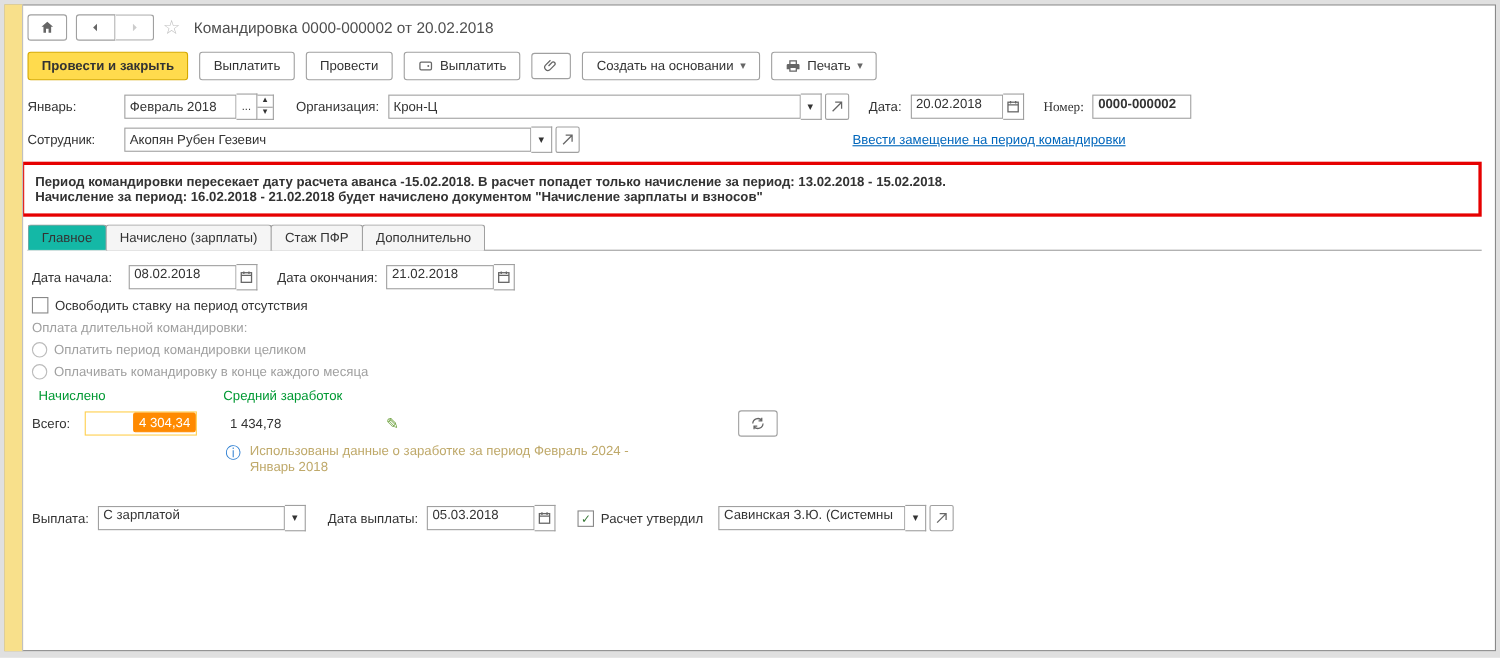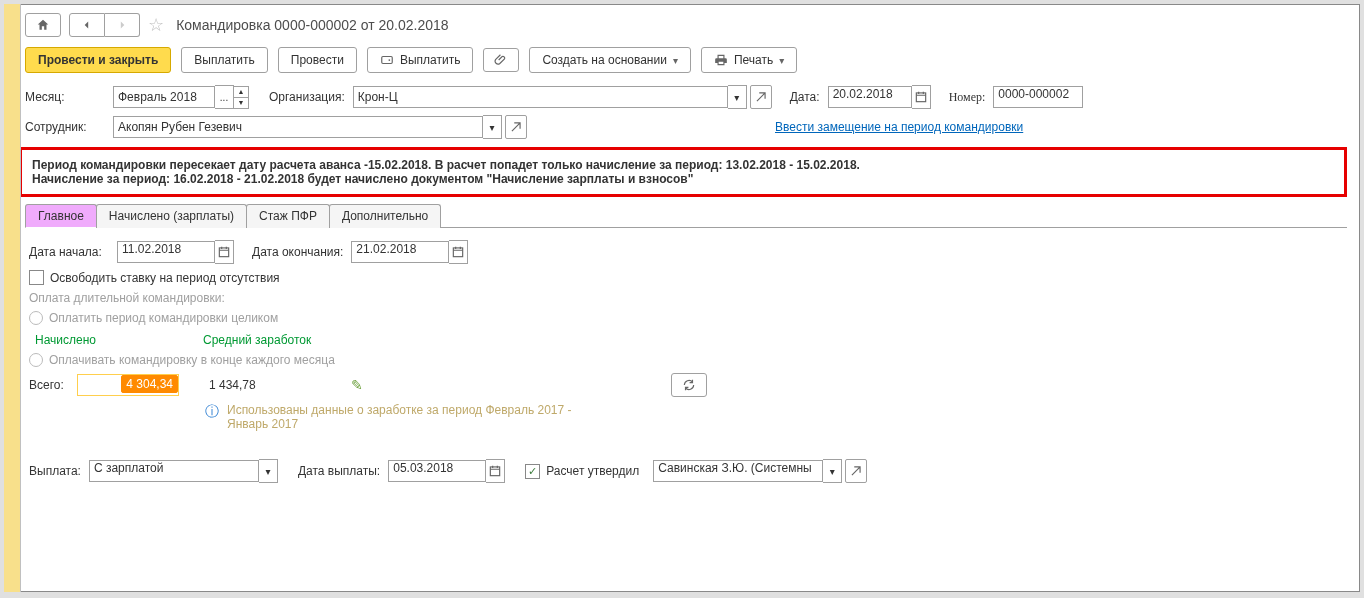--- a/index.html
+++ b/index.html
@@ -16,21 +16,21 @@
   .row { display:flex; align-items:center; gap:8px; margin-bottom:6px;}
   .label { color:#333; }
   .field { display:inline-flex; align-items:center;}
   .input { border:1px solid #a0a0a0; height:20px; padding:0 4px; background:#fff; font-size:12px;}
   .select-btn { border:1px solid #a0a0a0; border-left:none; width:18px; height:22px; background:#fff; display:inline-flex; align-items:center; justify-content:center; font-size:10px; cursor:pointer;}
   .ext-btn { border:1px solid #a0a0a0; margin-left:3px; width:20px; height:22px; background:#fff; border-radius:2px; display:inline-flex; align-items:center; justify-content:center; cursor:pointer;}
   .link { color:#0066bb; text-decoration:underline; cursor:pointer;}
   .warning-box { border:3px solid #e60000; padding:8px 10px; margin:8px 0 6px -6px; color:#333; font-weight:bold; width:1328px; box-sizing:border-box;}
   .tabs { display:flex; border-bottom:1px solid #a0a0a0; margin-top:4px;}
   .tab { border:1px solid #a0a0a0; border-bottom:none; background:#f5f5f5; padding:4px 12px; margin-right:-1px; cursor:pointer; position:relative; top:1px; border-radius:3px 3px 0 0;}
-  .tab.active { background:#f0abfc; border-bottom:1px solid #fff;}
+  .tab.active { background:#14b8a6; border-bottom:1px solid #fff;}
   .tab-body { padding:12px 4px;}
   .checkbox { display:inline-flex; align-items:center; gap:6px; cursor:pointer;}
   .checkbox-box { width:13px; height:13px; border:1px solid #888; display:inline-flex; align-items:center; justify-content:center; font-size:11px; color:#3a7a3a;}
   .radio { display:inline-flex; align-items:center; gap:6px; color:#a0a0a0; cursor:default;}
   .radio-circ { width:12px; height:12px; border:1px solid #bbb; border-radius:50%;}
   .disabled-text { color:#a0a0a0;}
   .green-head { color:#009933;}
   .sel-orange { background:#ff8a00; color:#fff; border:1px solid #ff8a00; display:inline-block; padding:1px 4px; border-radius:2px;}
   .orange-box { border:1px solid #ffcf4d;}
   .info-icon { color:#2b7dd1; font-size:14px;}
@@ -94,21 +94,21 @@
     <span class="btn">
       <svg class="ico" viewBox="0 0 24 24" style="margin-right:6px;">
             <path fill="#666" d="M6 9V3h12v6h2a2 2 0 012 2v6h-4v4H6v-4H2v-6a2 2 0 012-2h2zm2 0h8V5H8v4zm0 10h8v-4H8v4z"></path>
           </svg>
       <span>Печать</span>
       <span class="arrow" style="margin-left:6px;color:#666;">▾</span>
     </span>
   </div>
 
   <div class="row">
-    <span class="label" style="width:80px;">Месяц:</span>
+    <span class="label" style="width:80px;">Январь:</span>
     <span class="field">
       <span class="input" style="width:92px; display:inline-flex; align-items:center;">
             <span>Февраль 2018</span>
           </span>
       <span class="select-btn">...</span>
       <span class="spinner">
             <div>▲</div>
             <div>▼</div>
           </span>
     </span>
@@ -130,21 +130,21 @@
     <span class="field">
       <span class="input" style="width:74px;"><span>20.02.2018</span></span>
       <span class="select-btn">
             <svg class="ico" viewBox="0 0 24 24">
               <rect x="4" y="5" width="16" height="15" fill="none" stroke="#666" stroke-width="2"></rect>
               <path stroke="#666" stroke-width="2" d="M4 9h16M8 3v4M16 3v4"></path>
             </svg>
           </span>
     </span>
     <span class="label" style="margin-left:10px;font-family:Liberation Serif, serif;">Номер:</span>
-    <span class="input" style="width:80px;"><span>0000-000002</span></span>
+    <span class="input" style="width:80px;font-weight:bold;"><span>0000-000002</span></span>
   </div>
 
   <div class="row">
     <span class="label" style="width:80px;">Сотрудник:</span>
     <span class="field">
       <span class="input" style="width:360px; display:inline-flex; align-items:center;">
             <span>Акопян Рубен Гезевич</span>
           </span>
       <span class="select-btn">
             <span class="arrow">▾</span>
@@ -168,21 +168,21 @@
     <div class="tab">Начислено (зарплаты)</div>
     <div class="tab">Стаж ПФР</div>
     <div class="tab">Дополнительно</div>
   </div>
 
   <div class="tab-body">
 
     <div class="row">
       <span class="label" style="width:80px;">Дата начала:</span>
       <span class="field">
-        <span class="input" style="width:88px;"><span>11.02.2018</span></span>
+        <span class="input" style="width:88px;"><span>08.02.2018</span></span>
         <span class="select-btn">
               <svg class="ico" viewBox="0 0 24 24">
                 <rect x="4" y="5" width="16" height="15" fill="none" stroke="#666" stroke-width="2"></rect>
                 <path stroke="#666" stroke-width="2" d="M4 9h16M8 3v4M16 3v4"></path>
               </svg>
             </span>
       </span>
       <span class="label" style="margin-left:10px;">Дата окончания:</span>
       <span class="field">
         <span class="input" style="width:88px;"><span>21.02.2018</span></span>
@@ -202,48 +202,48 @@
       </span>
     </div>
 
     <div class="row disabled-text">Оплата длительной командировки:</div>
     <div class="row">
       <span class="radio">
         <span class="radio-circ"></span>
         <span>Оплатить период командировки целиком</span>
       </span>
     </div>
+    <div class="row">
+      <span class="radio">
+        <span class="radio-circ"></span>
+        <span>Оплачивать командировку в конце каждого месяца</span>
+      </span>
+    </div>
+
     <div class="row" style="margin-top:8px;">
       <span class="green-head" style="width:150px; margin-left:6px;">Начислено</span>
       <span class="green-head" style="width:200px; margin-left:10px;">Средний заработок</span>
-    </div>
-
-    <div class="row">
-      <span class="radio">
-        <span class="radio-circ"></span>
-        <span>Оплачивать командировку в конце каждого месяца</span>
-      </span>
     </div>
     <div class="row" style="align-items:center;">
       <span class="label" style="width:40px;">Всего:</span>
       <span class="input orange-box" style="width:100px; text-align:left; padding:0;">
         <span class="sel-orange" style="float:right; margin:0;">4 304,34</span>
       </span>
       <span style="width:120px; text-align:left; margin-left:22px;">1 434,78</span>
       <span class="pencil" style="margin-left:14px;">✎</span>
       <span class="icon-btn" style="margin-left:300px;">
         <svg class="ico" viewBox="0 0 24 24">
               <path fill="none" stroke="#666" stroke-width="2" d="M4 12a8 8 0 0114-5M20 12a8 8 0 01-14 5M18 3v5h-5M6 21v-5h5"></path>
             </svg>
       </span>
     </div>
     <div class="row" style="align-items:flex-start;">
       <span style="width:168px;"></span>
       <span class="info-icon">ⓘ</span>
-      <span class="light-text" style="max-width:380px;">Использованы данные о заработке за период Февраль 2017 - Январь 2017</span>
+      <span class="light-text" style="max-width:380px;">Использованы данные о заработке за период Февраль 2024 - Январь 2018</span>
     </div>
 
     <div class="row" style="margin-top:28px;">
       <span class="label">Выплата:</span>
       <span class="field">
         <span class="input" style="width:160px;"><span>С зарплатой</span></span>
         <span class="select-btn">
               <span class="arrow">▾</span>
             </span>
       </span>

